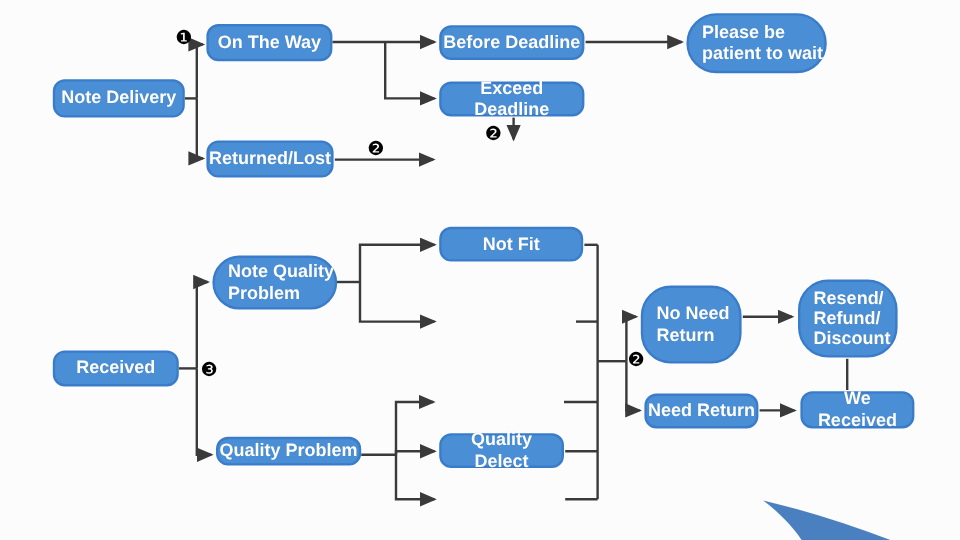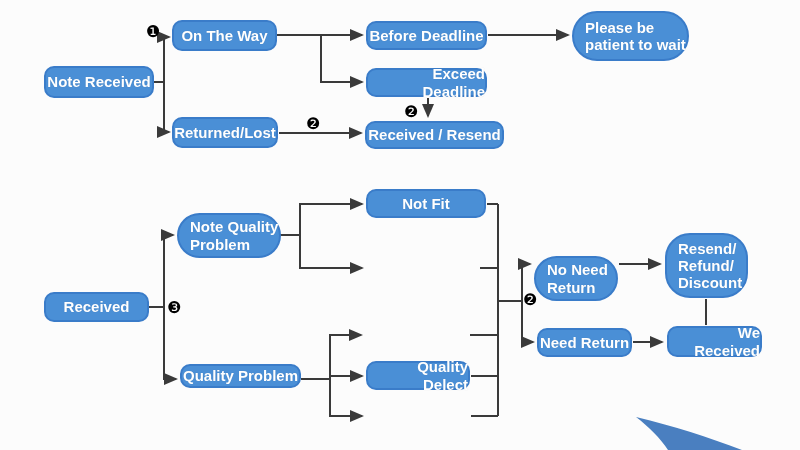--- a/index.html
+++ b/index.html
@@ -31,21 +31,21 @@
     background:var(--node_fill,#4a8fd6);
     border:2px solid var(--node_border,#3a7cc9);
     border-radius:10px;
     color:var(--node_text,#fff);
     font-weight:bold;
     font-size:15px;
     line-height:1.15;
     display:flex;
     align-items:center;
     justify-content:center;
-    text-align:right;
+    text-align:center;
     white-space:pre-line;
     text-shadow:0 0 1px rgba(0,0,0,0.15);
   }
   .node.left{
     justify-content:flex-start;
     text-align:left;
     padding-left:11px;
     border-radius:25px;
   }
   .marker{
@@ -98,36 +98,35 @@
       <path class="line" d="M498 301 L522 301"></path>
       <path class="line" d="M522 301 L522 264 L530 264" marker-end="url(#ah)"></path>
       <path class="line" d="M522 301 L522 342 L533 342" marker-end="url(#ah)"></path>
       <path class="line" d="M619 264 L660 264" marker-end="url(#ah)"></path>
       <path class="line" d="M706 299 L706 325"></path>
       <path class="line" d="M633 342 L662 342" marker-end="url(#ah)"></path>
     </g>
     <path class="swoosh-path" d="M636 417 C 674 426 708 437 742 450 L 668 450 C 661 439 648 426 636 417 Z"></path>
   </svg>
 
-  <div class="node" style="left:44px;top:66px;width:110px;height:32px">Note Received</div>
+  <div class="node" style="left:44px;top:66px;width:110px;height:32px">Note Delivery</div>
   <div class="node" style="left:172px;top:20px;width:105px;height:31px">On The Way</div>
   <div class="node" style="left:172px;top:117px;width:106px;height:31px">Returned/Lost</div>
   <div class="node" style="left:366px;top:21px;width:121px;height:29px">Before Deadline</div>
   <div class="node" style="left:366px;top:68px;width:121px;height:29px">Exceed Deadline</div>
   <div class="node left" style="left:572px;top:11px;width:117px;height:50px">Please be
 patient to wait</div>
-  <div class="node" style="left:365px;top:121px;width:139px;height:28px">Received / Resend</div>
 
   <div class="node" style="left:44px;top:292px;width:105px;height:30px">Received</div>
   <div class="node left" style="left:177px;top:213px;width:104px;height:45px">Note Quality
 Problem</div>
   <div class="node" style="left:180px;top:364px;width:121px;height:24px">Quality Problem</div>
   <div class="node" style="left:366px;top:189px;width:120px;height:29px">Not Fit</div>
   <div class="node" style="left:366px;top:361px;width:104px;height:29px">Quality Delect</div>
-  <div class="node left" style="left:534px;top:256px;width:84px;height:45px">No Need
+  <div class="node left" style="left:534px;top:238px;width:84px;height:65px">No Need
 Return</div>
   <div class="node" style="left:537px;top:328px;width:95px;height:29px">Need Return</div>
   <div class="node left" style="left:665px;top:233px;width:83px;height:65px">Resend/
 Refund/
 Discount</div>
   <div class="node" style="left:667px;top:326px;width:95px;height:31px">We Received</div>
 
   <span class="marker" style="left:146px;top:24px">❶</span>
   <span class="marker" style="left:306px;top:116px">❷</span>
   <span class="marker" style="left:404px;top:104px">❷</span>

